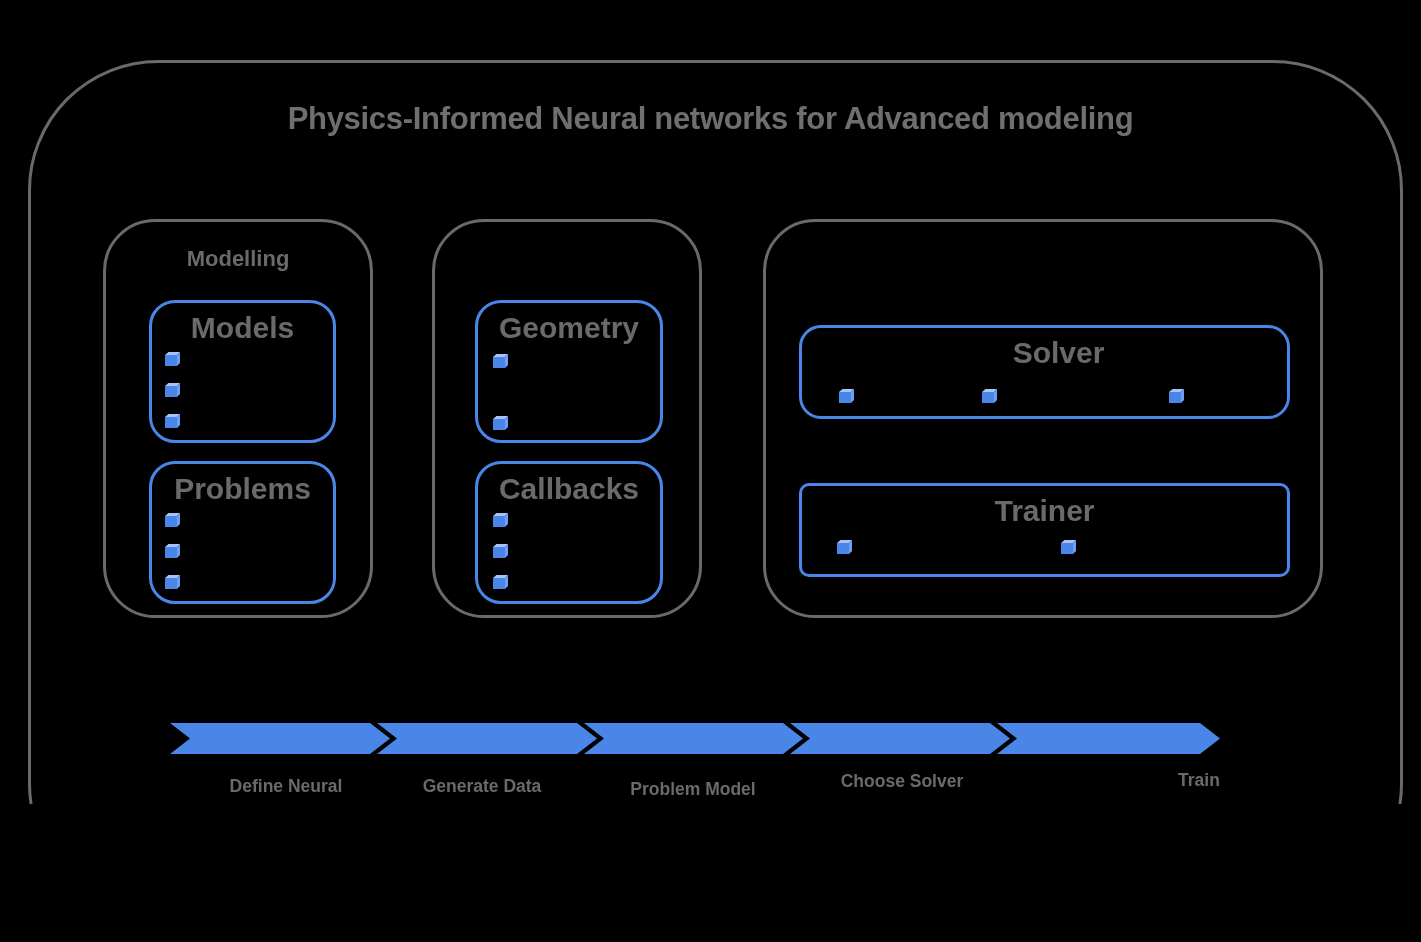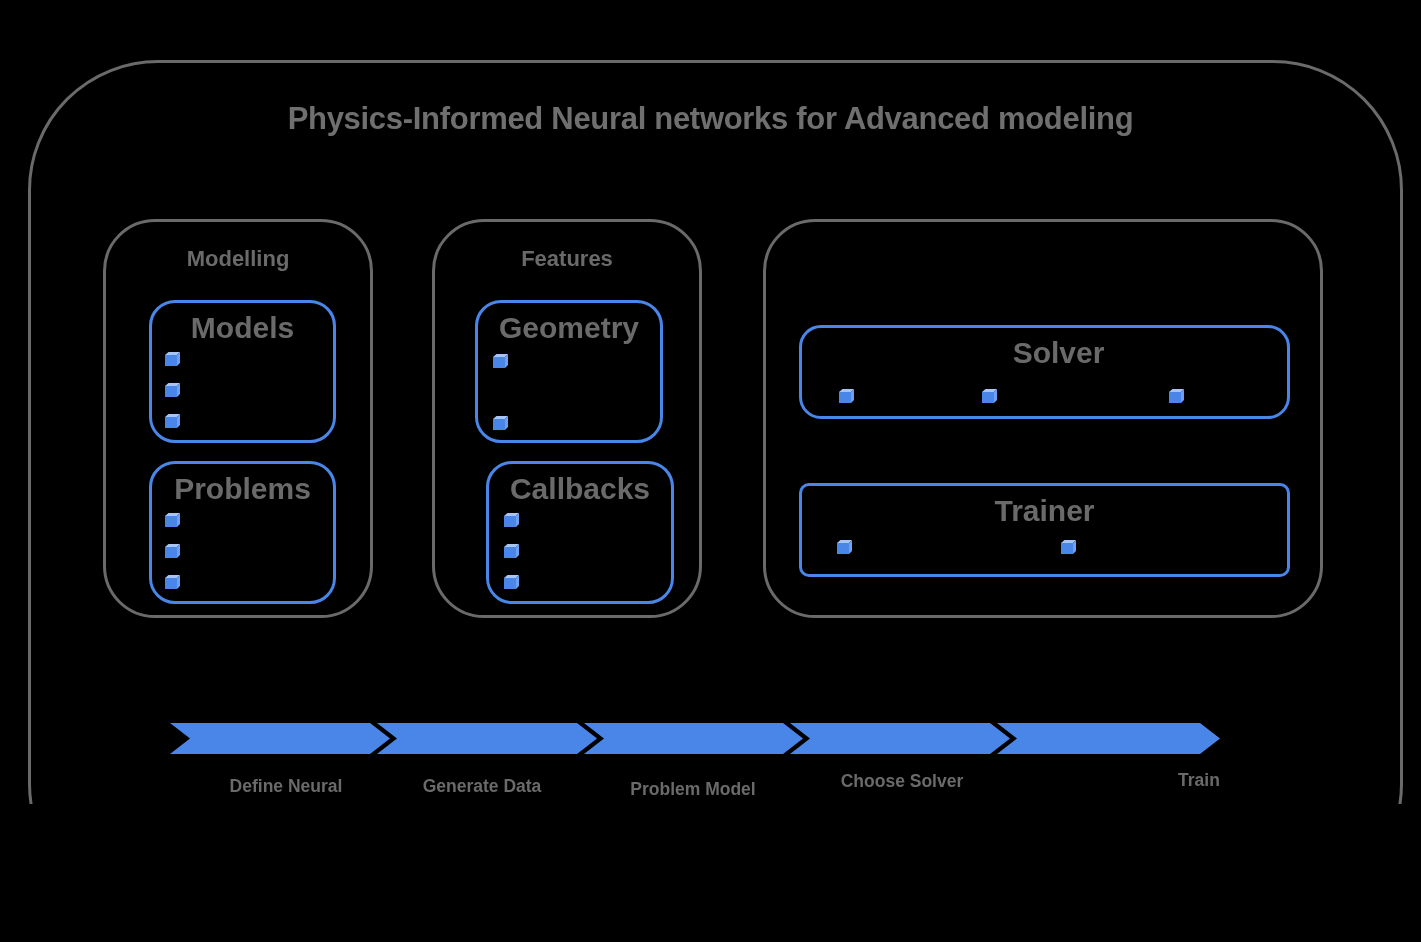--- a/index.html
+++ b/index.html
@@ -30,21 +30,21 @@
     color:var(--text-gray);
   }
   
   .bluebox{
     position:absolute;border:3px solid var(--accent);border-radius:26px;
     box-sizing:border-box;
   }
   #box-models  {left:43px;top:78px; width:187px;height:143px;}
   #box-problems{left:43px;top:239px;width:187px;height:143px;}
   #box-geometry{left:40px;top:78px; width:188px;height:143px;}
-  #box-callbacks{left:51px;top:239px;width:188px;height:143px;}
+  #box-callbacks{left:40px;top:239px;width:188px;height:143px;}
   #box-solver {left:33px;top:103px;width:491px;height:94px;border-radius:22px;padding-left:28px;}
   #box-trainer{left:33px;top:261px;width:491px;height:94px;border-radius:10px;}
   .bluebox-label{
     margin-top:8px;text-align:center;font-size:30px;font-weight:bold;
     color:var(--text-gray);
   }
   
   .cube-col{position:absolute;left:12px;top:48px;display:flex;flex-direction:column;}
   .gap-norm{gap:15px;}
   .gap-wide{gap:46px;}
@@ -106,21 +106,20 @@
           <span class="cube"><svg width="17" height="16" viewBox="0 0 17 16">
      <polygon points="1,4 13,4 13,15 1,15" fill="#4a86e8"></polygon>
      <polygon points="1,4 4.5,1 16,1 13,4" fill="#a6c4f7"></polygon>
      <polygon points="13,4 16,1 16,12 13,15" fill="#6d9ff3"></polygon>
    </svg></span>
         </div>
     </div>
   </div>
 
   <div class="section" id="sec-features">
-    <div class="section-label">Features</div>
     <div class="bluebox" id="box-geometry">
       <div class="bluebox-label">Geometry</div>
       <div class="cube-col gap-wide" style="left:14px;top:50px;">
           <span class="cube"><svg width="17" height="16" viewBox="0 0 17 16">
      <polygon points="1,4 13,4 13,15 1,15" fill="#4a86e8"></polygon>
      <polygon points="1,4 4.5,1 16,1 13,4" fill="#a6c4f7"></polygon>
      <polygon points="13,4 16,1 16,12 13,15" fill="#6d9ff3"></polygon>
    </svg></span>
           <span class="cube"><svg width="17" height="16" viewBox="0 0 17 16">
      <polygon points="1,4 13,4 13,15 1,15" fill="#4a86e8"></polygon>

